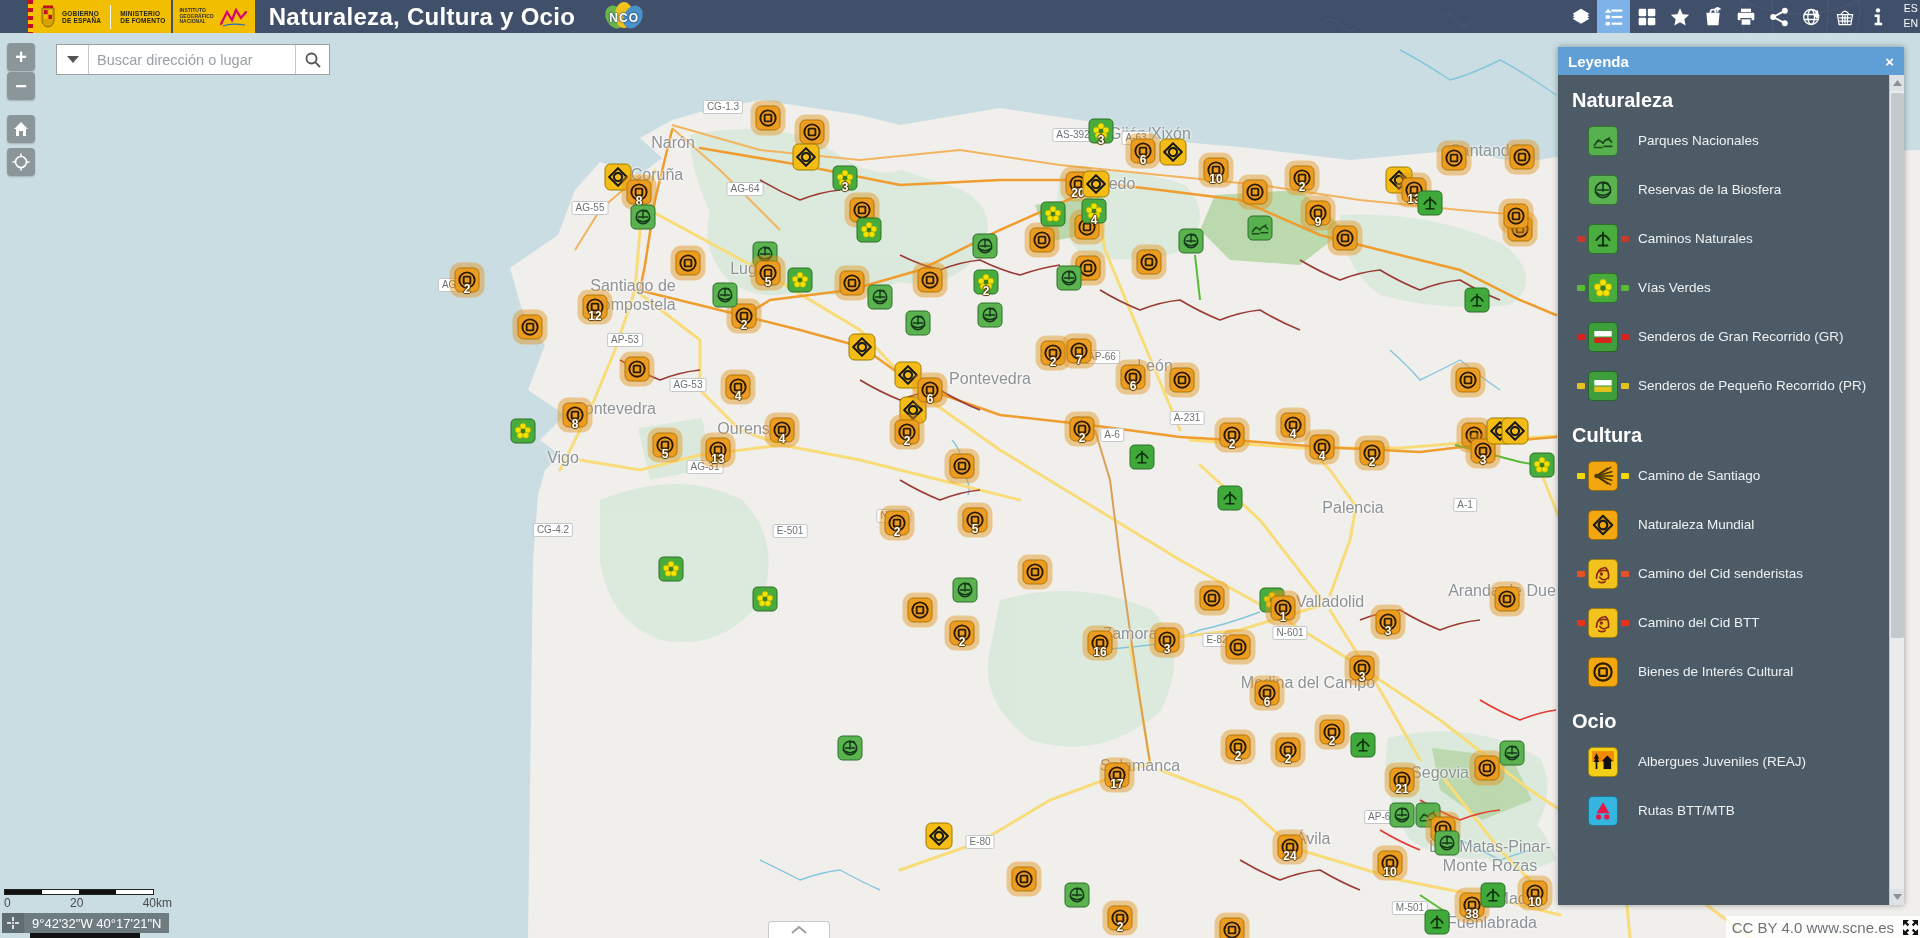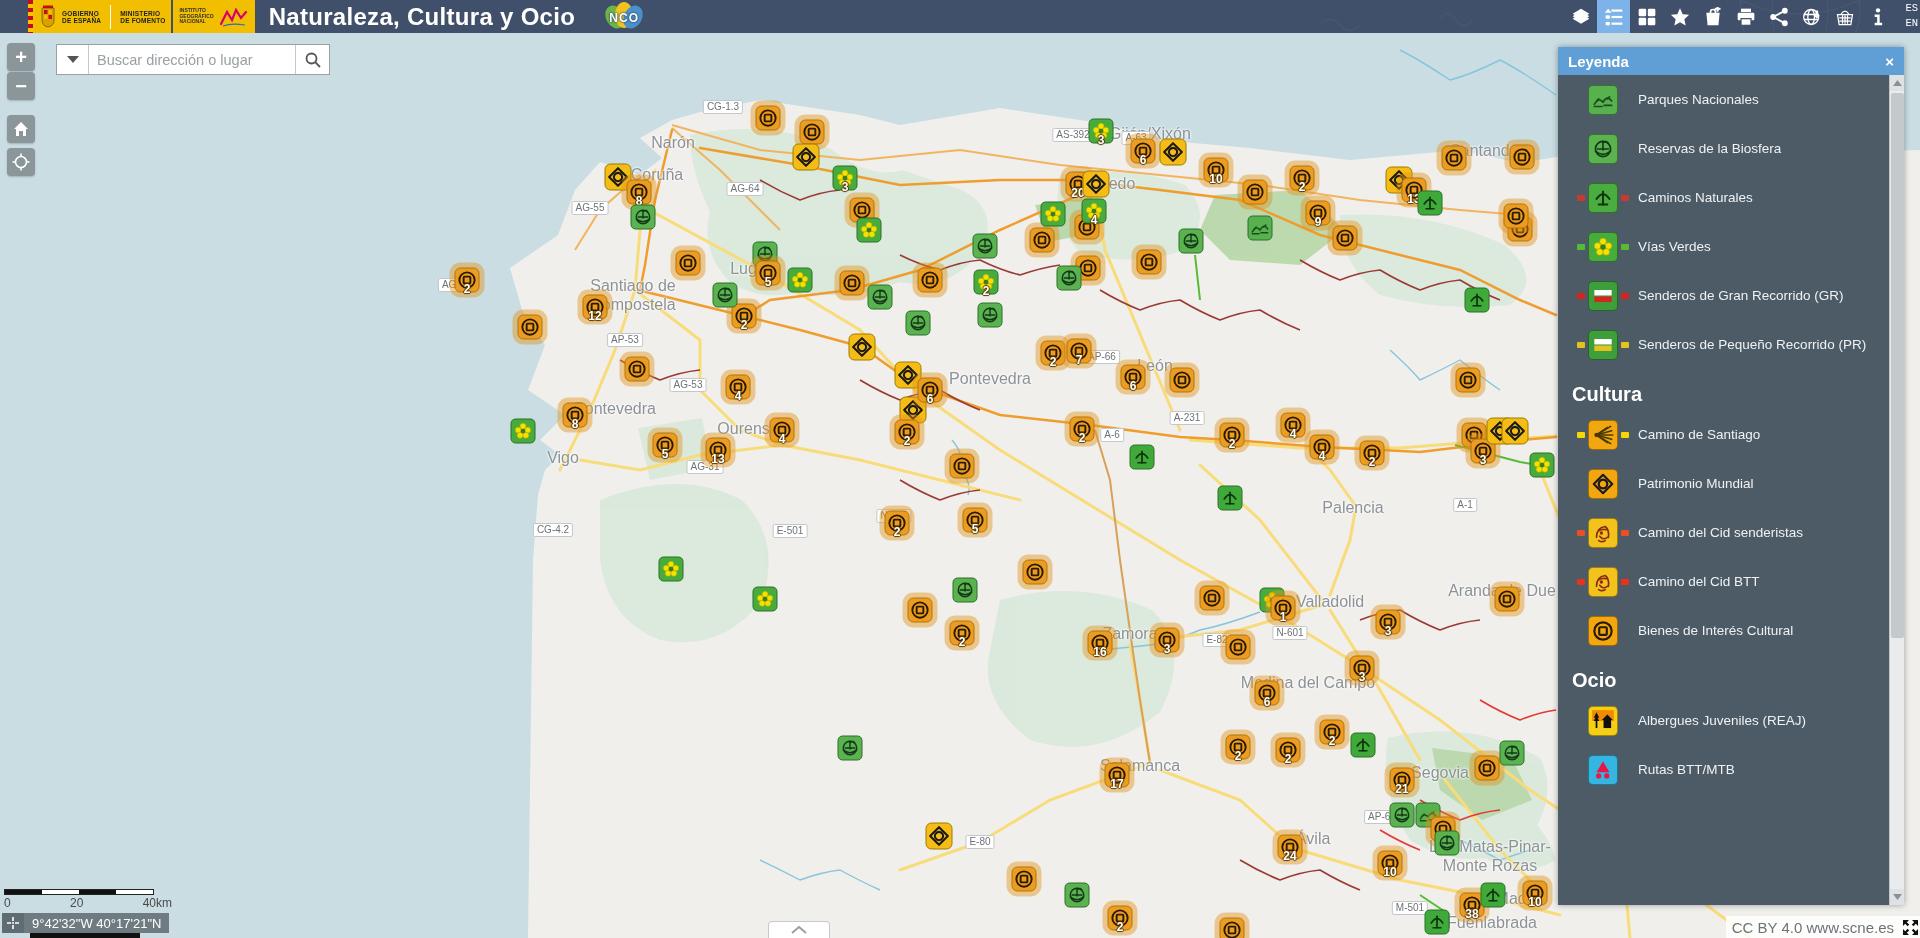--- a/index.html
+++ b/index.html
@@ -14,21 +14,21 @@
   .gov-sep { width:1px; height:24px; background:#fff; margin:0 4px; }
   .gov-txt { font-size:6.5px; line-height:7px; font-weight:bold; color:#222; letter-spacing:.2px; white-space:pre-line; }
   .ign-txt { font-size:5px; line-height:5.5px; font-weight:bold; color:#333; white-space:pre-line; }
   #app-title { color:#fff; font-size:24px; font-weight:600; margin-left:14px; letter-spacing:.3px; }
   #nco-logo { position:relative; margin-left:26px; width:46px; height:31px; }
   #nco-logo .nco-txt { position:absolute; left:50%; top:56%; transform:translate(-50%,-50%); font-size:12px; font-weight:bold; color:#fff; text-shadow:0 0 2px #2a4a66,0 0 2px #2a4a66; letter-spacing:1px; }
   #toolbar { position:absolute; right:26px; top:0; height:33px; display:flex; align-items:stretch; }
   .tool-btn { width:33px; height:33px; display:flex; align-items:center; justify-content:center; cursor:pointer; }
   .tool-btn svg { width:20px; height:20px; }
   .tool-btn.active { background:#7db3e8; }
-  #lang-box { position:absolute; right:2px; top:1px; color:#fff; font-size:10.5px; line-height:15px; text-align:center; cursor:pointer;font-family:Liberation Mono, monospace; }
+  #lang-box { position:absolute; right:2px; top:1px; color:#fff; font-size:10.5px; line-height:15px; text-align:center; cursor:pointer; }
 
   
   #map { position:absolute; top:33px; left:0; width:1920px; height:905px; background:#f1efec; cursor:default; }
   #basemap { position:absolute; top:-33px; left:0; }
   .city-label { position:absolute; transform:translate(-50%,-50%); color:#8d9296; font-size:16px; white-space:pre-line; text-align:center; line-height:19px; pointer-events:none; text-shadow:0 0 3px #fff,0 0 3px #fff; }
   .road-label { position:absolute; transform:translate(-50%,-50%); background:#fff; border:1px solid #c3c7ca; border-radius:2px; color:#6e7377; font-size:10px; line-height:12px; padding:0 3px; pointer-events:none; }
 
   
   .marker { position:absolute; transform:translate(-50%,-50%); display:flex; align-items:center; justify-content:center; cursor:pointer; }
   .marker svg { display:block; }
@@ -1528,20 +1528,21 @@
     </div>
   </div>
 
   <div id="legend">
     <div id="legend-header">
       <span>Leyenda</span>
       <span id="legend-close">×</span>
     </div>
     <div id="legend-body">
       <div id="legend-content">
+          <div class="leg-section">Naturaleza</div>
           <div class="leg-item">
             <div class="leg-icon-wrap" style="background: rgb(87, 177, 78); border: 1.5px solid rgba(0, 0, 0, 0.35);">
               <svg viewBox="0 0 24 24">
                 <g stroke="#1d4d1d" stroke-width="1.6" fill="none" stroke-linecap="round">
                   <path d="M4,16 Q8,9 12,14"></path>
                   <path d="M12,14 Q16,7 20,13"></path>
                   <path d="M4,18 h7"></path>
                   <path d="M13,17 h7"></path>
                   <path d="M6,13 l2,-2"></path>
                   <path d="M16,11 l2,-2"></path>
@@ -1639,21 +1640,21 @@
           </div>
           <div class="leg-item">
             <div class="leg-icon-wrap" style="background: rgb(242, 167, 17); border: 1.5px solid rgba(0, 0, 0, 0.35);">
               <svg viewBox="0 0 24 24">
                 <g fill="none" stroke="#1a1a1a" stroke-width="2">
                   <path d="M12,3.5 L20.5,12 L12,20.5 L3.5,12 Z" stroke-linejoin="round"></path>
                   <path d="M12,8 a4,4 0 1 0 0.01,0"></path>
                 </g>
               </svg>
             </div>
-            <div class="leg-label">Patrimonio Mundial</div>
+            <div class="leg-label">Naturaleza Mundial</div>
           </div>
           <div class="leg-item">
             <div class="leg-icon-wrap" style="background: rgb(242, 194, 29); border: 1.5px solid rgba(0, 0, 0, 0.35);">
               <svg viewBox="0 0 24 24">
                 <g fill="none" stroke="#8a2a10" stroke-width="1.5" stroke-linecap="round">
                   <path d="M6,16 Q6,7 14,6 Q18,9 17,16"></path>
                   <path d="M8,10 q3,-2 7,-1"></path>
                   <path d="M9,15 q3,4 7,1"></path>
                   <circle cx="10.5" cy="12" r="0.8" fill="#8a2a10"></circle>
                   <path d="M14,19 q-3,2 -6,0"></path>

